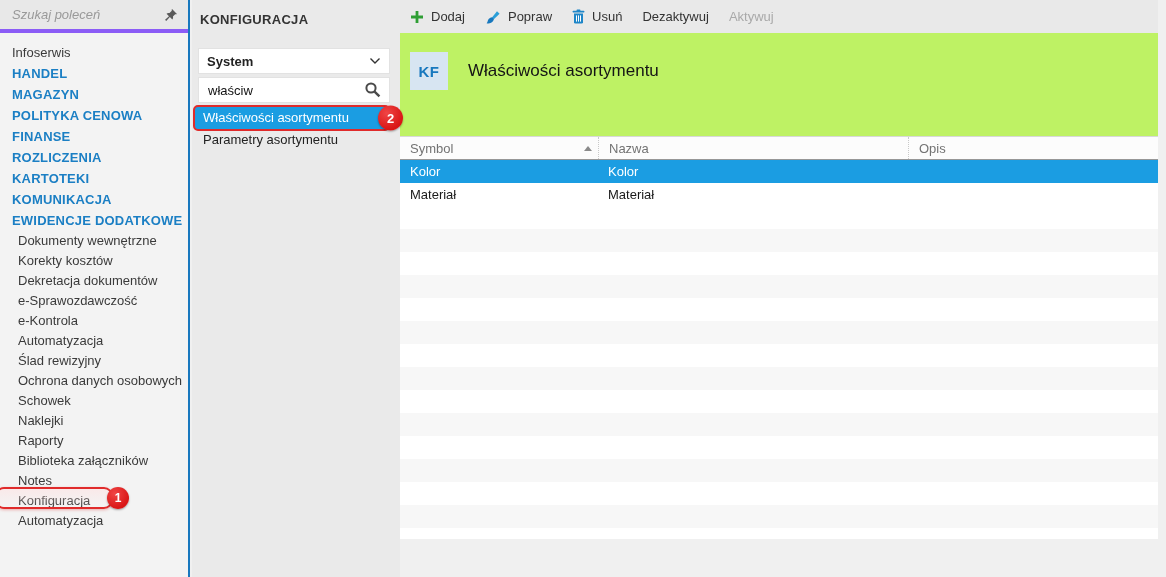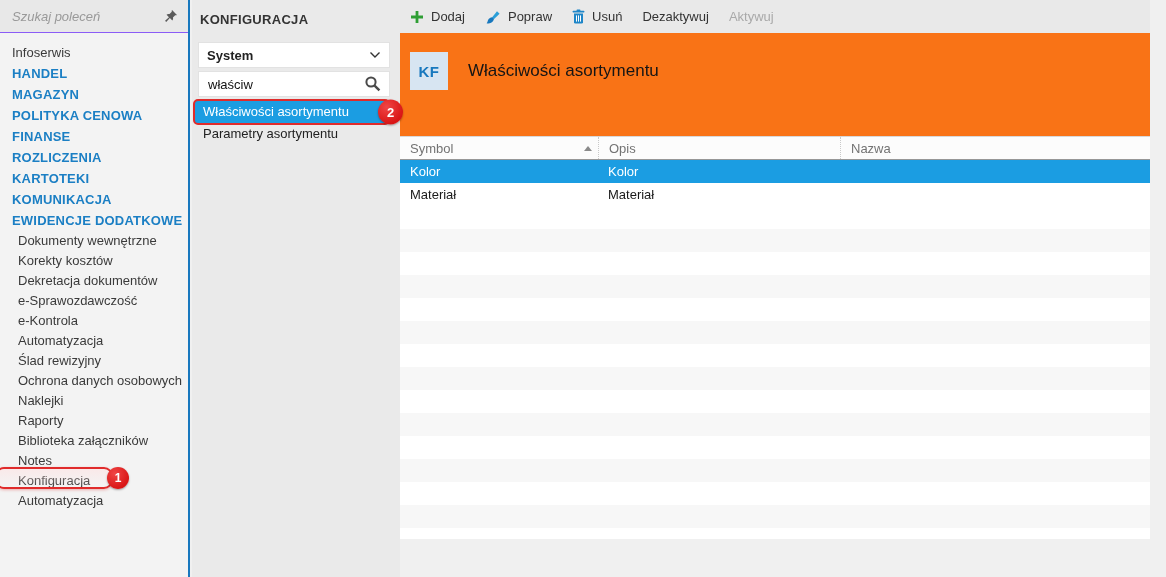--- a/index.html
+++ b/index.html
@@ -4,21 +4,21 @@
 <style>
   html,body{margin:0;padding:0}
   body{
     width:1166px;height:577px;position:relative;overflow:hidden;
     font-family:"Liberation Sans",sans-serif;background:#f0f0f0;
     -webkit-font-smoothing:antialiased;
   }
   
   .sidebar{position:absolute;left:0;top:0;width:190px;height:577px;
     background:#f3f3f3;border-right:2px solid #1878be;box-sizing:border-box}
-  .sidebar-search{height:33px;background:#e8e8e8;border-bottom:1px solid #8b5cf6;
+  .sidebar-search{height:33px;background:#e8e8e8;border-bottom:4px solid #8b5cf6;
     display:flex;align-items:center;padding:0 10px;box-sizing:border-box}
   .sidebar-search input{flex:1;border:none;background:transparent;outline:none;
     font-family:"Liberation Sans",sans-serif;font-size:13px;color:#444;min-width:0}
   .sidebar-search input::placeholder{font-style:italic;color:#999}
   .pin{flex:0 0 auto;margin-left:6px;display:flex}
   .menu{padding-top:6px}
   .side-item{height:21px;display:flex;align-items:flex-end;padding:0 12px;
     font-size:13px;color:#3a3a3a;cursor:pointer;position:relative;white-space:nowrap}
   .side-item.category{color:#1b7fc4;font-weight:600;letter-spacing:.2px}
   .side-item.sub{height:20px;padding-left:18px}
@@ -28,37 +28,37 @@
     box-shadow:0 1px 3px rgba(224,43,43,.35);pointer-events:none}
   .anno-badge{display:flex;align-items:center;justify-content:center;
     border-radius:50%;color:#fff;font-weight:700;
     background:radial-gradient(circle at 35% 30%,#f04545 0%,#d91616 70%);
     box-shadow:0 1px 2px rgba(0,0,0,.35);z-index:6}
   .side-item .anno-badge{position:absolute;left:107px;top:50%;transform:translateY(-50%);
     width:22px;height:22px;font-size:12px}
   
   .middle{position:absolute;left:192px;top:0;width:208px;height:577px;background:#eaeaea;box-sizing:border-box}
   .middle-title{font-size:13px;font-weight:700;color:#333;letter-spacing:.3px;padding:12px 8px 11px}
-  .dropdown{margin:4px 10px 3px 6px;height:26px;background:#fff;border:1px solid #e2e2e2;
+  .dropdown{margin:10px 10px 3px 6px;height:26px;background:#fff;border:1px solid #e2e2e2;
     display:flex;align-items:center;padding:0 8px;box-sizing:border-box;cursor:pointer}
   .dropdown .dd-label{flex:1;font-size:13px;color:#222;font-weight:600}
   .searchbox{margin:0 10px 0 6px;height:26px;background:#fff;border:1px solid #e2e2e2;
     display:flex;align-items:center;padding:0 7px;box-sizing:border-box}
   .searchbox input{flex:1;border:none;outline:none;background:transparent;
     font-family:"Liberation Sans",sans-serif;font-size:13px;color:#111;min-width:0}
   .panel-list{margin:4px 11px 0 2px}
   .p-item{height:22px;line-height:22px;font-size:13px;color:#222;padding:0 9px;
     cursor:pointer;position:relative;white-space:nowrap}
   .p-item.selected{background:#1b9de2;color:#fff}
   .p-item .anno-frame{position:absolute;left:-1px;right:-1px;top:-2px;bottom:-2px;
     border:2px solid #e02b2b;border-radius:5px;pointer-events:none}
   .p-item .anno-badge{position:absolute;right:-14px;top:50%;transform:translateY(-50%);
     width:25px;height:25px;font-size:13px}
   
-  .main{position:absolute;left:400px;top:0;right:16px;height:539px;background:#f97316}
+  .main{position:absolute;left:400px;top:0;right:8px;height:539px;background:#bef264}
   .toolbar{height:33px;background:#e9e9e9;display:flex;align-items:center;
     padding-left:10px;gap:20px;font-size:13px;color:#333}
   .tb-btn{display:flex;align-items:center;gap:7px;cursor:pointer}
   .tb-btn .lbl{color:#333}
   .tb-btn.disabled .lbl{color:#a9a9a9;cursor:default}
   .page-header{display:flex;align-items:center;margin:19px 0 0 10px}
   .kf-badge{width:38px;height:38px;background:#d7e5f2;color:#1878be;font-weight:600;
     font-size:15px;letter-spacing:.5px;display:flex;align-items:center;justify-content:center}
   .page-title{margin-left:20px;font-size:17px;color:#151515}
   .table-wrap{position:absolute;top:136px;left:0;right:0;bottom:0;display:flex;flex-direction:column}
@@ -169,20 +169,25 @@
         <span class="side-label">Ślad rewizyjny</span>
 
       </div>
       <div class="side-item sub">
 
         <span class="side-label">Ochrona danych osobowych</span>
 
       </div>
       <div class="side-item sub">
 
+        <span class="side-label">Schowek</span>
+
+      </div>
+      <div class="side-item sub">
+
         <span class="side-label">Naklejki</span>
 
       </div>
       <div class="side-item sub">
 
         <span class="side-label">Raporty</span>
 
       </div>
       <div class="side-item sub">
 
@@ -284,26 +289,26 @@
     <div class="kf-badge">KF</div>
     <div class="page-title">Właściwości asortymentu</div>
   </div>
 
   <div class="table-wrap">
     <div class="t-header">
       <div class="th col-0">
           <span class="th-label">Symbol</span>
           <span class="sort-asc"></span>
         </div>
+        <div class="th col-1">
+          <span class="th-label">Nazwa</span>
+
+        </div>
         <div class="th col-2">
           <span class="th-label">Opis</span>
-
-        </div>
-        <div class="th col-1">
-          <span class="th-label">Nazwa</span>
 
         </div>
     </div>
     <div class="t-row selected">
         <div class="td col-0">Kolor</div>
         <div class="td col-1">Kolor</div>
         <div class="td col-2"></div>
       </div>
       <div class="t-row">
         <div class="td col-0">Materiał</div>

